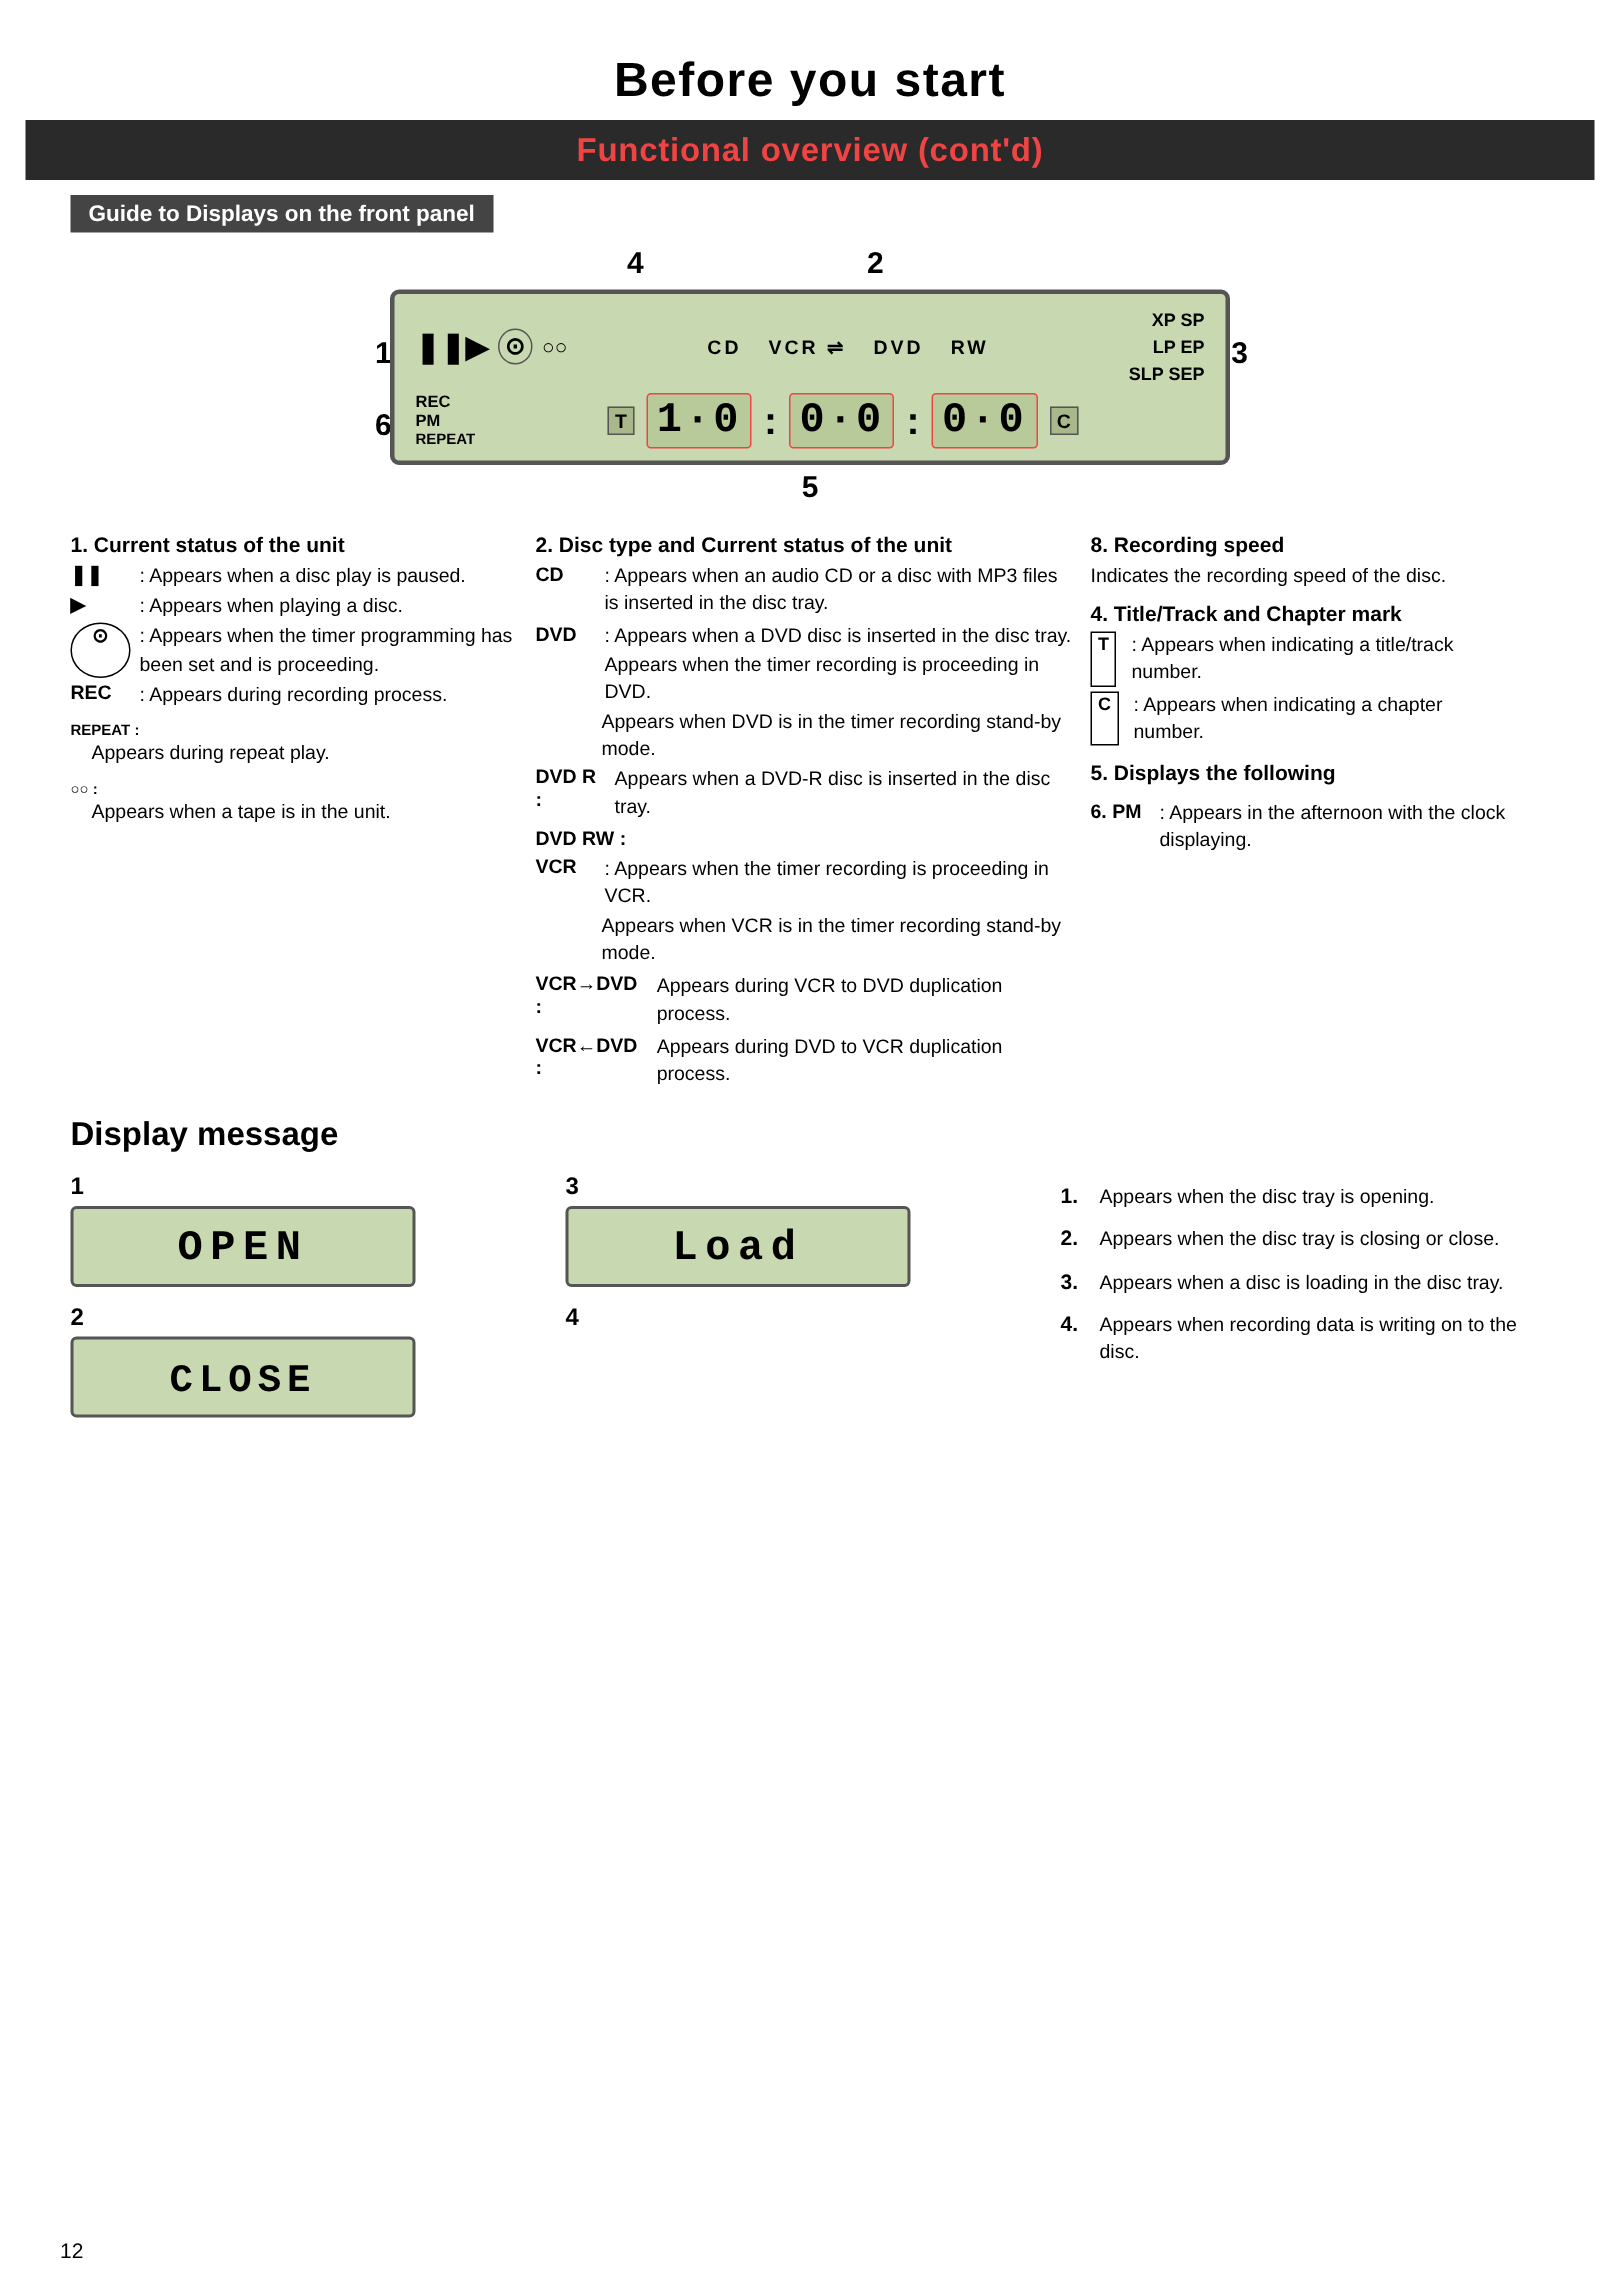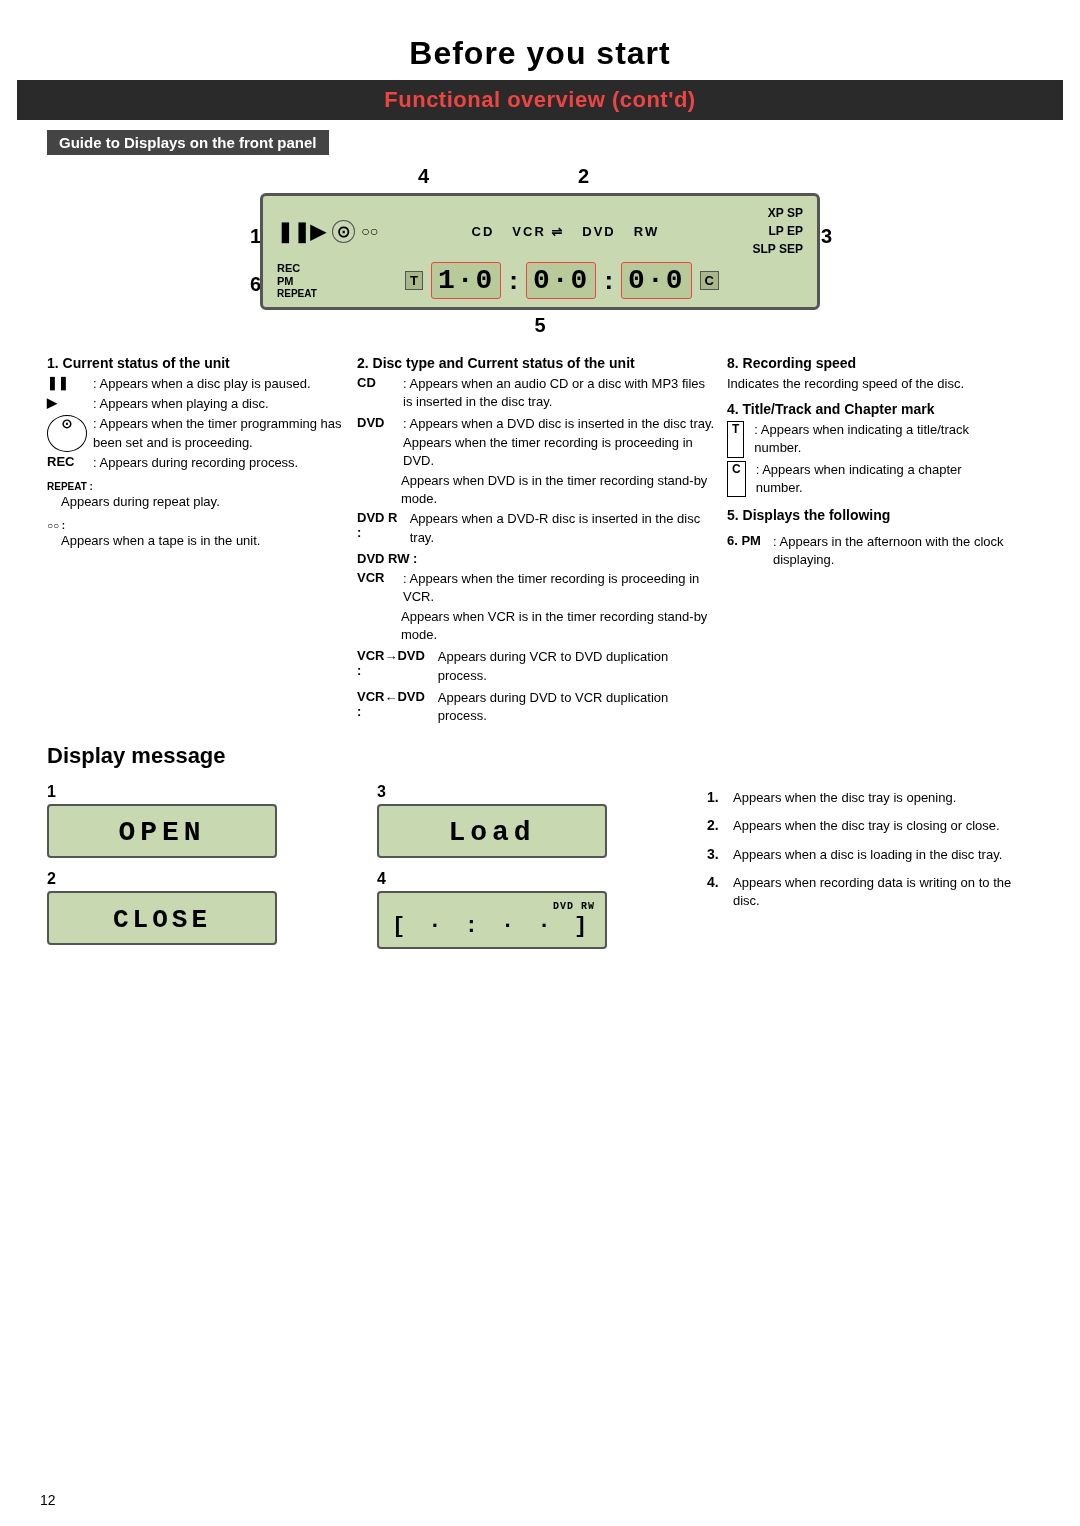--- a/index.html
+++ b/index.html
@@ -458,24 +458,20 @@
 
       <div class="display-msg-mid">
         <div class="msg-block">
           <div class="msg-num">3</div>
           <div class="msg-display-box">
             <span style="font-family:'Courier New',monospace; font-size:28px; letter-spacing:5px; font-weight:bold;">Load</span>
           </div>
         </div>
         <div class="msg-block" style="margin-top:4px;">
           <div class="msg-num">4</div>
-          <div class="msg-display-box-small">
-            <div class="msg-display-inner-top">DVD  RW</div>
-            <div class="msg-display-inner-main" style="font-family:'Courier New',monospace; letter-spacing:5px;">[ · : · · ]</div>
-          </div>
         </div>
       </div>
 
       <div class="display-msg-right">
         <div class="right-items">
           <div class="right-item">
             <span class="right-item-num">1.</span>
             <span class="right-item-text">Appears when the disc tray is opening.</span>
           </div>
           <div class="right-item">

